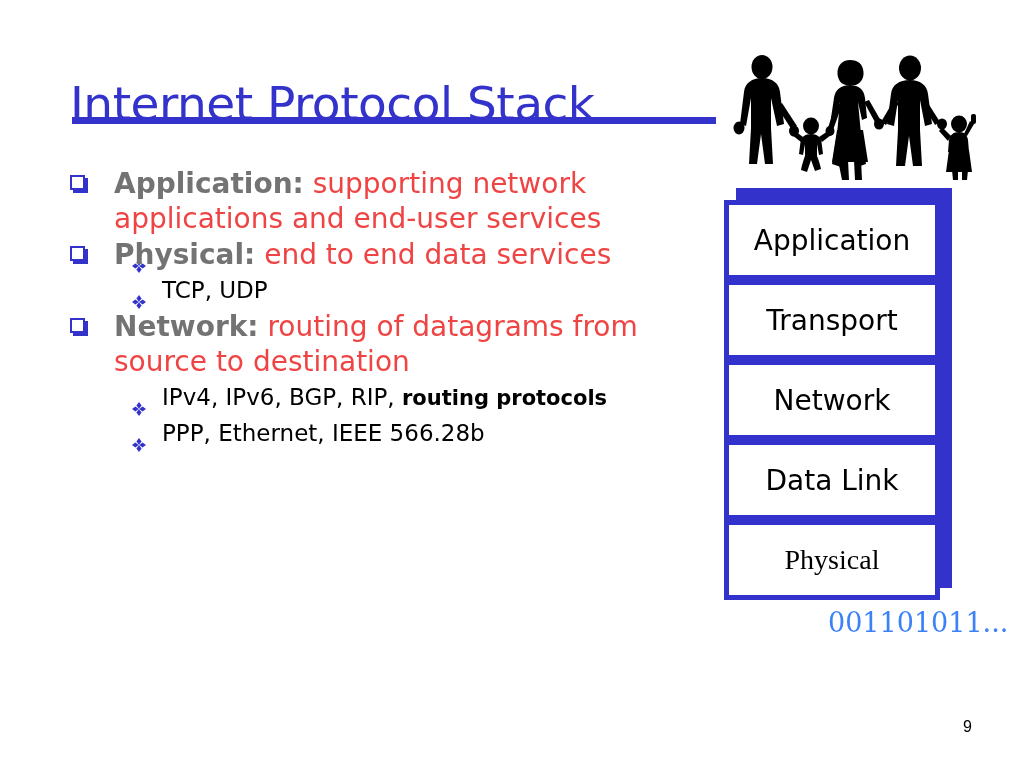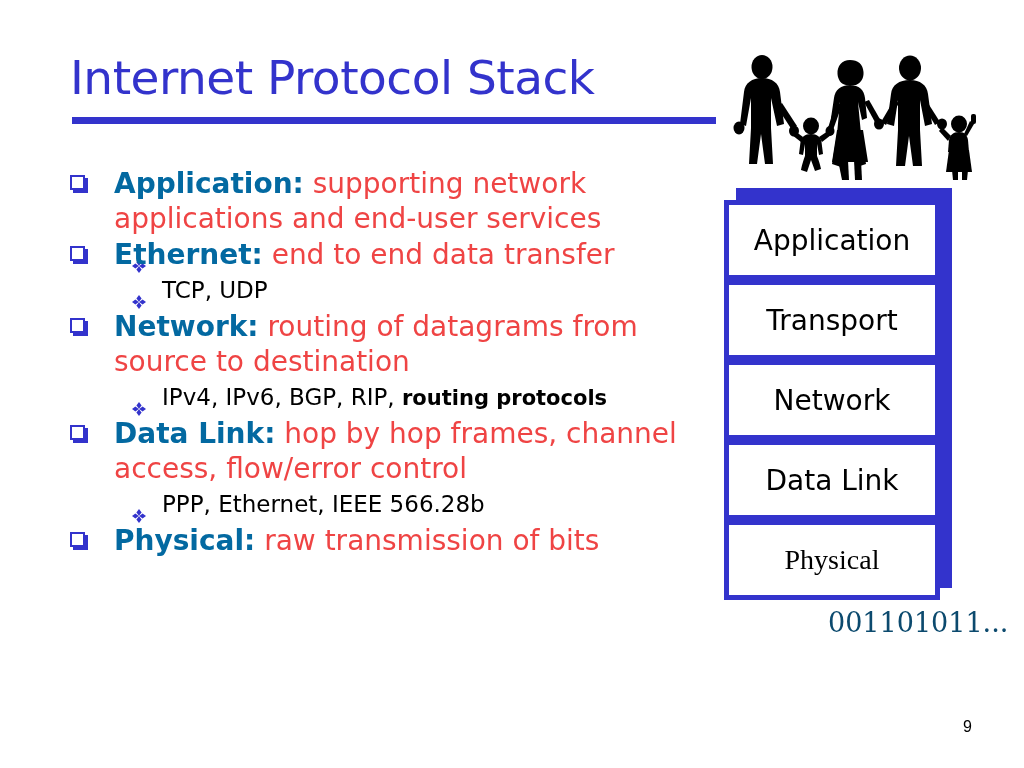--- a/index.html
+++ b/index.html
@@ -12,21 +12,21 @@
     height: 768px;
     position: relative;
     overflow: hidden;
     font-family: "DejaVu Sans", sans-serif;
   }
 
   
   #slide-title {
     position: absolute;
     left: 70px;
-    top: 50px;
+    top: 76px;
     font-family: "DejaVu Sans", sans-serif;
     font-size: 47px;
     line-height: 56px;
     color: #3333CC;
     letter-spacing: -0.5px;
     white-space: nowrap;
   }
   #title-rule {
     position: absolute;
     left: 72px;
@@ -45,21 +45,21 @@
   }
   .lvl1 {
     position: relative;
     padding-left: 48px;
     font-size: 28px;
     line-height: 35px;
     color: #000000;
     margin-bottom: 1px;
   }
   .lvl1 .label {
-    color: #0369a1;
+    color: #737373;
     font-weight: bold;
   }
   .lvl1 .body { color: #ef4444; }
 
   .sq-bullet {
     position: absolute;
     left: 4px;
     top: 9px;
     width: 15px;
     height: 15px;
@@ -129,21 +129,21 @@
   .stack-box.b2 { top: 160px; }
   .stack-box.b3 { top: 240px; text-align: center; }
   .stack-box.b4 { top: 320px; font-family: Liberation Serif, serif; }
 
   #binary-text {
     position: absolute;
     left: 828px;
     top: 607px;
     font-family: "DejaVu Serif", serif;
     font-size: 27px;
-    color: #0c4a6e;
+    color: #3b82f6;
     white-space: nowrap;
   }
 
   
   #people-graphic {
     position: absolute;
     left: 728px;
     top: 52px;
     width: 248px;
     height: 128px;
@@ -178,21 +178,21 @@
         <polygon points="7,7.2 9.6,10.6 7,14 4.4,10.6" fill="#3333CC"></polygon>
         <polygon points="0,7 3.4,4.4 6.8,7 3.4,9.6" fill="#3333CC"></polygon>
         <polygon points="7.2,7 10.6,4.4 14,7 10.6,9.6" fill="#3333CC"></polygon>
       </svg>
     </span>
     <span class="small"></span>
   </div>
 
   <div class="lvl1">
     <span class="sq-bullet"></span>
-    <span class="label">Ethernet:</span><span class="body"> end to end data transfer</span>
+    <span class="label">Physical:</span><span class="body"> end to end data services</span>
   </div>
   <div class="lvl2">
     <span class="dia-bullet">
       <svg viewBox="0 0 14 14" width="14" height="14" aria-hidden="true">
         <polygon points="7,0 9.6,3.4 7,6.8 4.4,3.4" fill="#3333CC"></polygon>
         <polygon points="7,7.2 9.6,10.6 7,14 4.4,10.6" fill="#3333CC"></polygon>
         <polygon points="0,7 3.4,4.4 6.8,7 3.4,9.6" fill="#3333CC"></polygon>
         <polygon points="7.2,7 10.6,4.4 14,7 10.6,9.6" fill="#3333CC"></polygon>
       </svg>
     </span>
@@ -208,40 +208,32 @@
       <svg viewBox="0 0 14 14" width="14" height="14" aria-hidden="true">
         <polygon points="7,0 9.6,3.4 7,6.8 4.4,3.4" fill="#3333CC"></polygon>
         <polygon points="7,7.2 9.6,10.6 7,14 4.4,10.6" fill="#3333CC"></polygon>
         <polygon points="0,7 3.4,4.4 6.8,7 3.4,9.6" fill="#3333CC"></polygon>
         <polygon points="7.2,7 10.6,4.4 14,7 10.6,9.6" fill="#3333CC"></polygon>
       </svg>
     </span>
     <span>IPv4, IPv6, BGP, RIP,</span><span class="small"> routing protocols</span>
   </div>
 
-  <div class="lvl1">
-    <span class="sq-bullet"></span>
-    <span class="label">Data Link:</span><span class="body"> hop by hop frames, channel access, flow/error control</span>
-  </div>
   <div class="lvl2">
     <span class="dia-bullet">
       <svg viewBox="0 0 14 14" width="14" height="14" aria-hidden="true">
         <polygon points="7,0 9.6,3.4 7,6.8 4.4,3.4" fill="#3333CC"></polygon>
         <polygon points="7,7.2 9.6,10.6 7,14 4.4,10.6" fill="#3333CC"></polygon>
         <polygon points="0,7 3.4,4.4 6.8,7 3.4,9.6" fill="#3333CC"></polygon>
         <polygon points="7.2,7 10.6,4.4 14,7 10.6,9.6" fill="#3333CC"></polygon>
       </svg>
     </span>
     <span>PPP, Ethernet, IEEE 566.28b</span><span class="small"></span>
   </div>
 
-  <div class="lvl1">
-    <span class="sq-bullet"></span>
-    <span class="label">Physical:</span><span class="body"> raw transmission of bits</span>
-  </div>
 
 </div>
 
 <div id="people-graphic">
   <svg viewBox="0 0 248 128" width="248" height="128" aria-hidden="true">
     <g fill="#000000">
 
       <ellipse cx="34" cy="15" rx="10.5" ry="12"></ellipse>
       <path d="M34 26 C24 26 17 31 16 40 L12 72 L18 74 L23 46 L23 76 L21 112 L29 112 L33 82 L37 112 L45 112 L43 76 L43 46 L49 74 L56 72 L52 40 C51 31 44 26 34 26 Z"></path>
 

